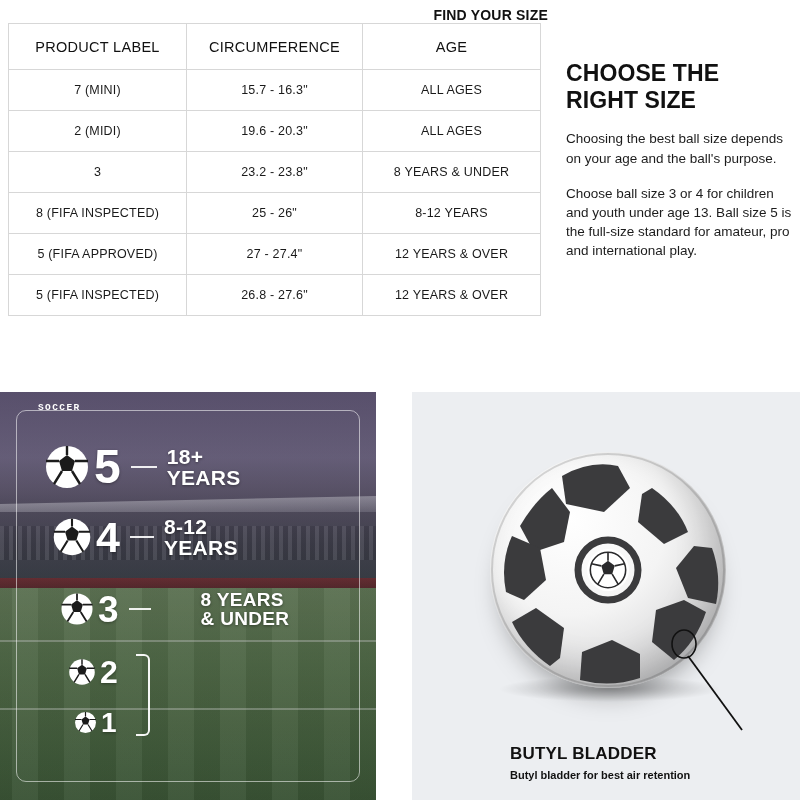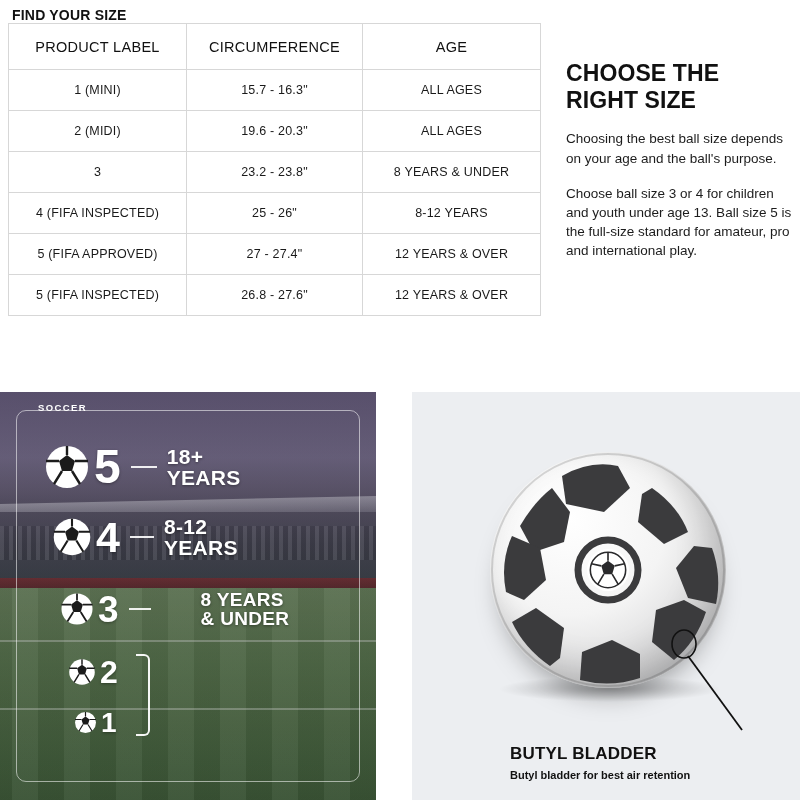--- a/index.html
+++ b/index.html
@@ -27,20 +27,21 @@
     font-weight: bold;
     letter-spacing: .2px;
     margin: 4px 0 0 4px;
     line-height: 1.1;
   }
   .sub-title {
     font-size: 14px;
     font-weight: bold;
     margin: 7px 0 0 4px;
     letter-spacing: .2px;
+    text-align: right;
   }
 
   table.size-table {
     margin-top: 0;
     border-collapse: collapse;
     width: 532px;
     table-layout: fixed;
   }
   table.size-table th,
   table.size-table td {
@@ -141,20 +142,21 @@
   }
   .panel-tag {
     position: absolute;
     left: 32px; top: 10px;
     background: transparent;
     color: #ffffff;
     font-size: 9.5px;
     font-weight: bold;
     letter-spacing: 1.4px;
     padding: 0 6px;
+    font-family: Liberation Mono, monospace;
   }
   .panel-tag-mask {
     position: absolute; left: 28px; top: 12px;
     height: 12px; width: 62px;
   }
 
   .size-rows {
     position: absolute;
     left: 44px; top: 52px; right: 24px; bottom: 30px;
   }
@@ -247,36 +249,36 @@
         </colgroup>
       <thead>
         <tr>
           <th>PRODUCT LABEL</th>
           <th>CIRCUMFERENCE</th>
           <th>AGE</th>
         </tr>
       </thead>
       <tbody>
         <tr>
-          <td>1 (MINI)</td>
+          <td>7 (MINI)</td>
           <td>15.7 - 16.3"</td>
           <td>ALL AGES</td>
         </tr>
         <tr>
           <td>2  (MIDI)</td>
           <td>19.6 - 20.3"</td>
           <td>ALL AGES</td>
         </tr>
         <tr>
           <td>3</td>
           <td>23.2 - 23.8"</td>
           <td>8 YEARS &amp; UNDER</td>
         </tr>
         <tr>
-          <td>4 (FIFA INSPECTED)</td>
+          <td>8 (FIFA INSPECTED)</td>
           <td>25 - 26"</td>
           <td>8-12 YEARS</td>
         </tr>
         <tr>
           <td>5 (FIFA APPROVED)</td>
           <td>27 - 27.4"</td>
           <td>12 YEARS &amp; OVER</td>
         </tr>
         <tr>
           <td>5 (FIFA INSPECTED)</td>

